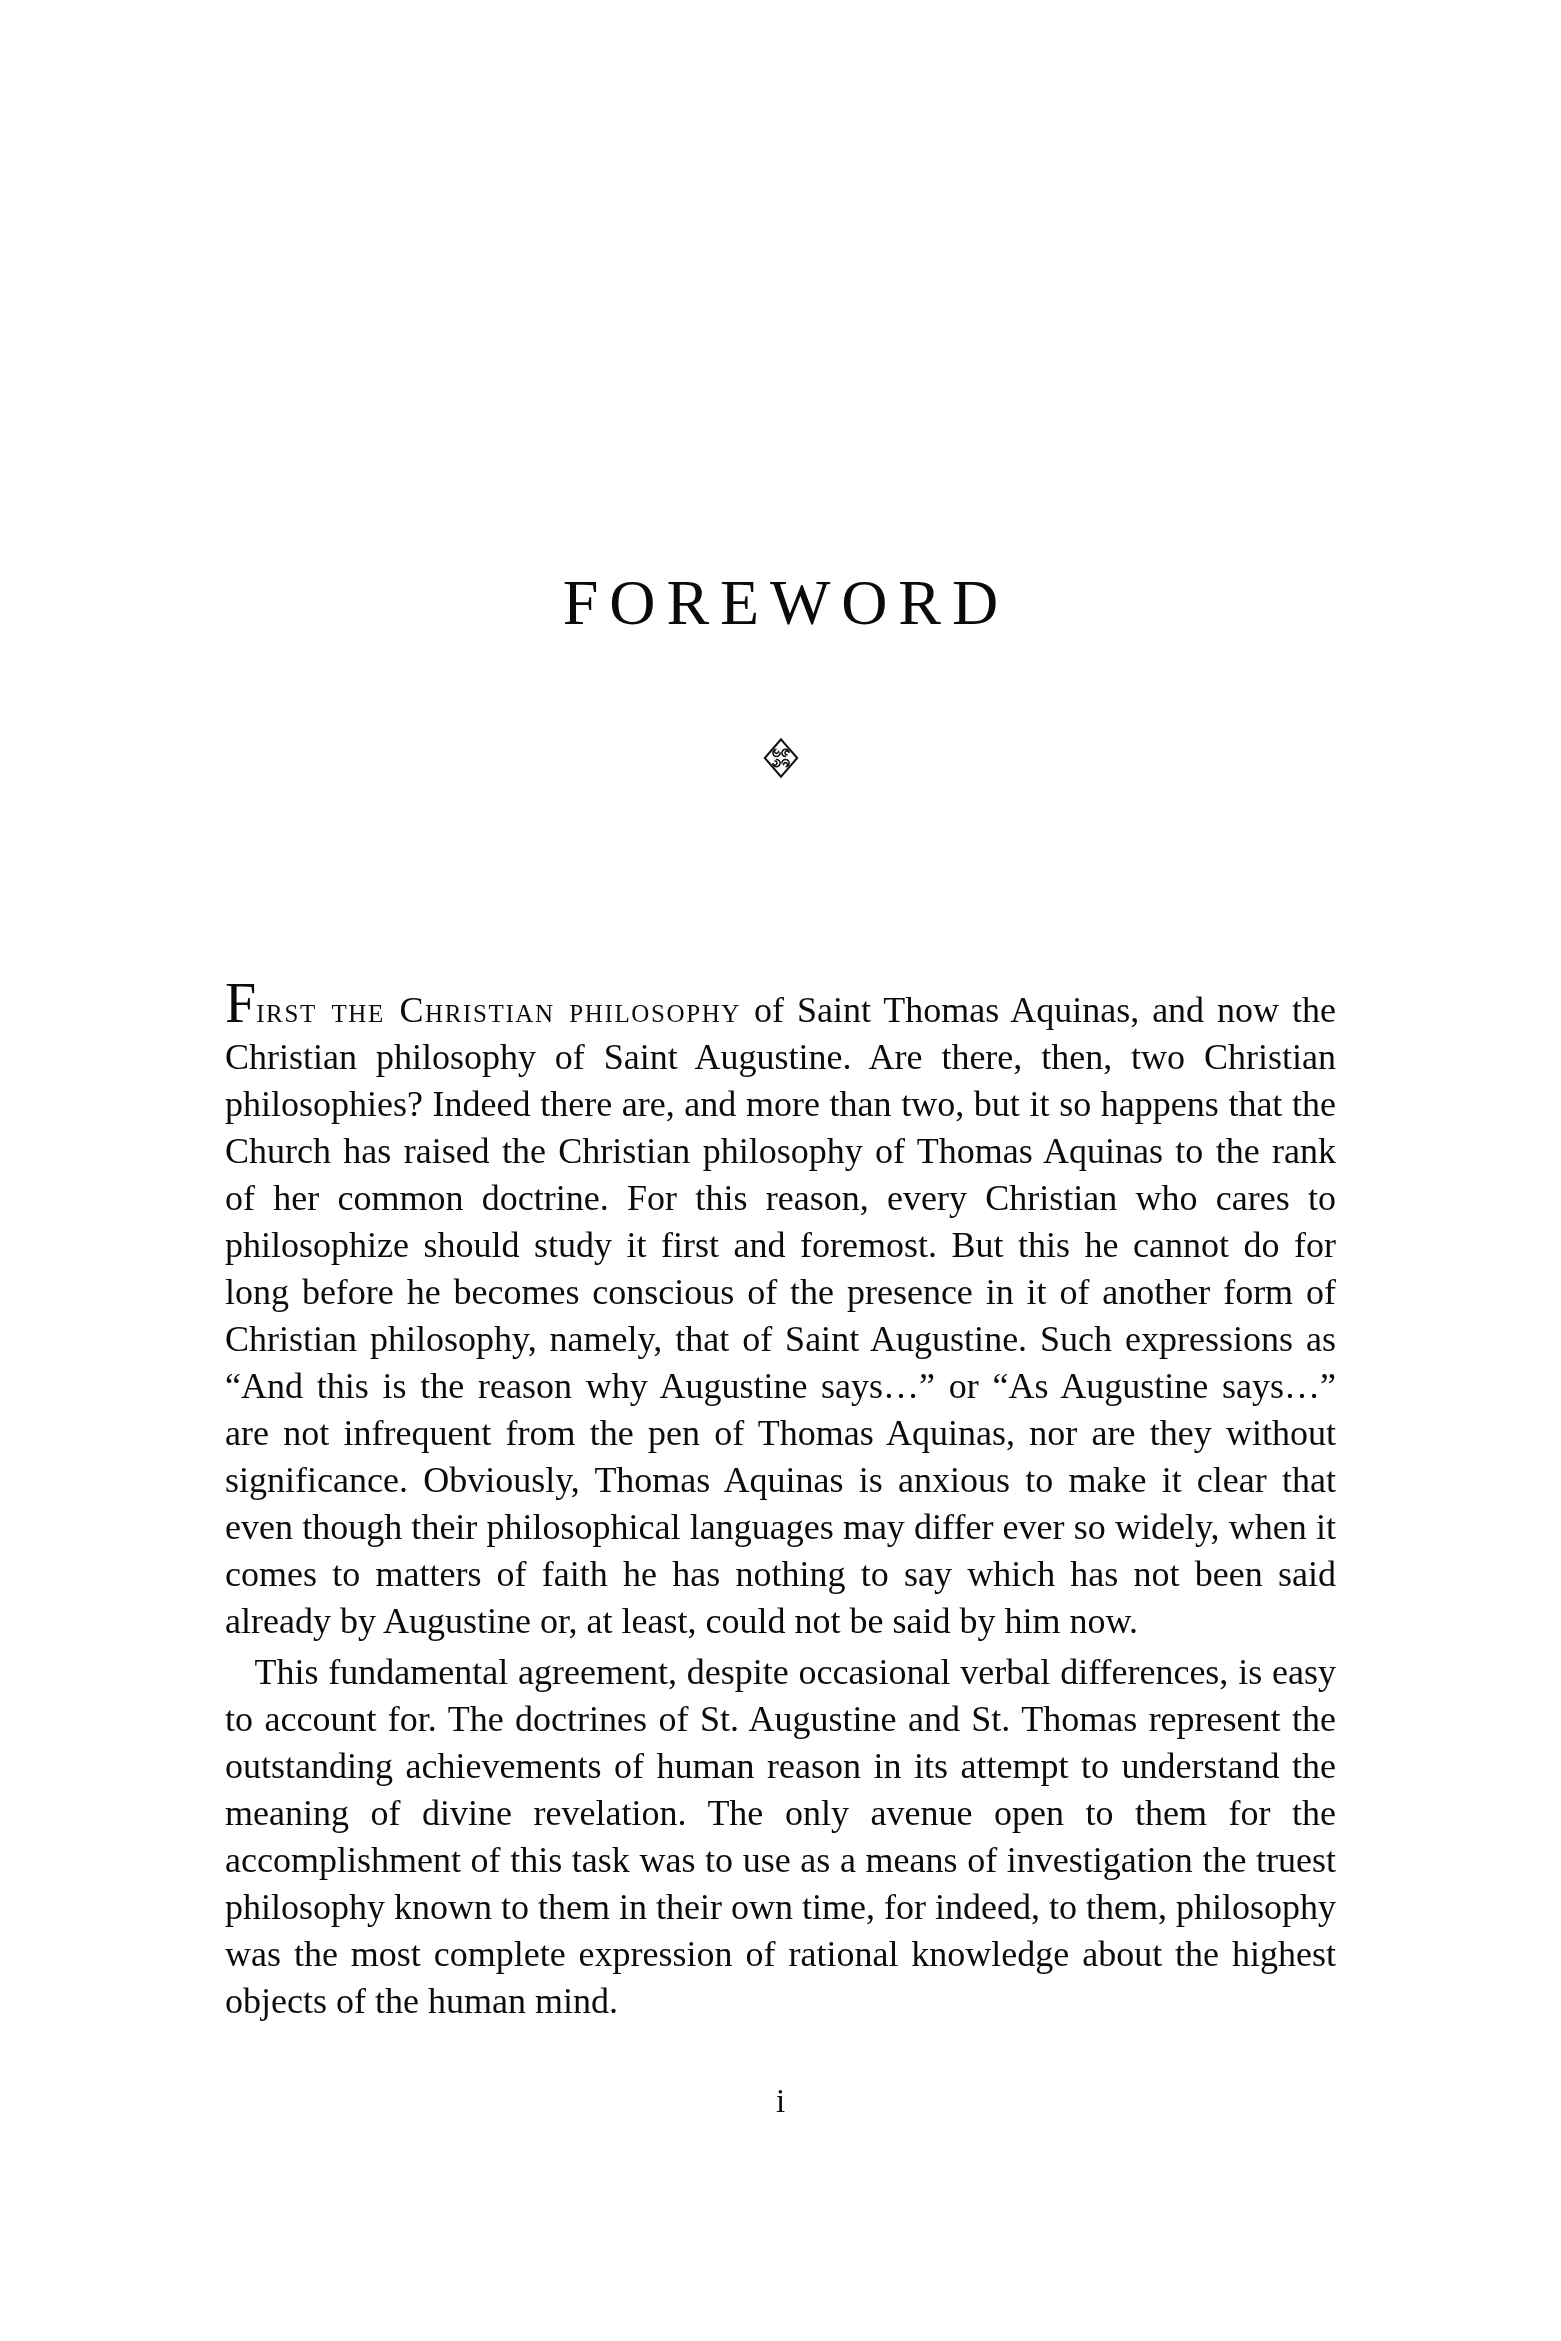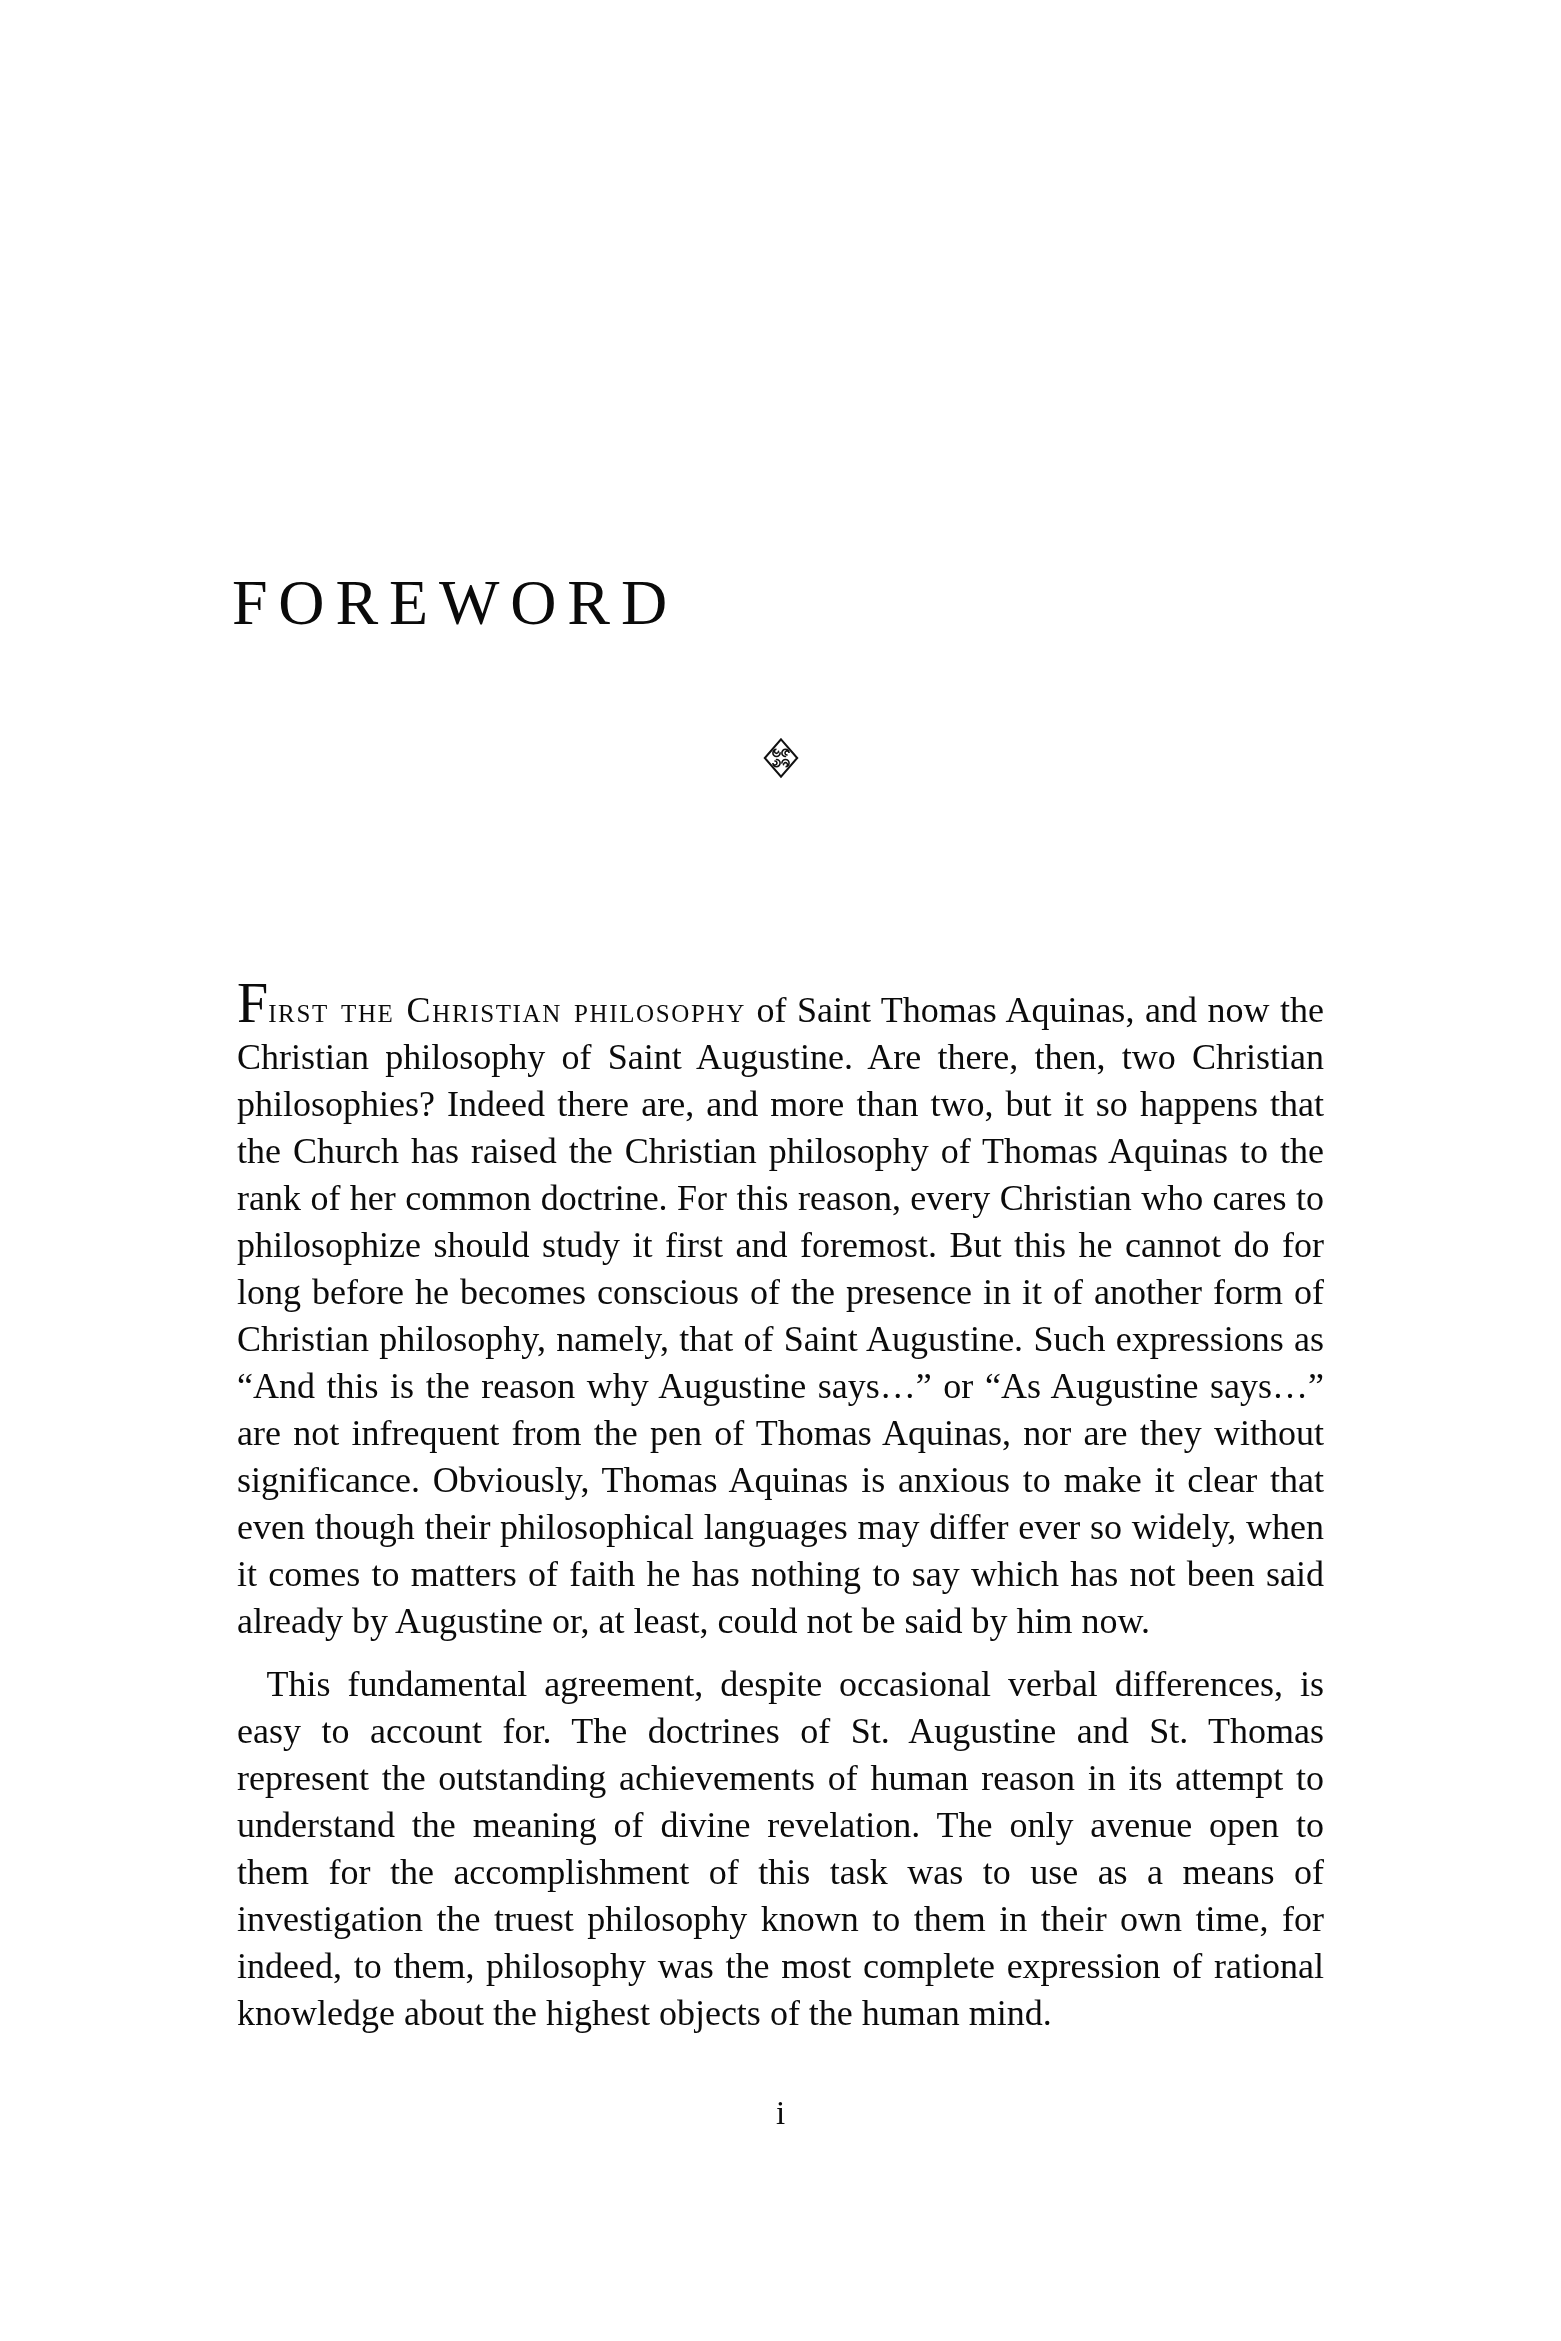--- a/index.html
+++ b/index.html
@@ -13,20 +13,21 @@
     height: 2342px;
     background: #ffffff;
     color: #0b0b0b;
     font-family: "Liberation Serif", "DejaVu Serif", serif;
     box-sizing: border-box;
     padding: 571px 221px 0 221px;
     overflow: hidden;
   }
   .chapter-title {
     margin: 0;
+    text-align: center;
     font-size: 64px;
     line-height: 64px;
     font-weight: 400;
     letter-spacing: 0.17em;
     text-indent: 0.17em; 
     color: #0a0a0a;
   }
   .ornament-wrap {
     margin-top: 102px;
     height: 42px;
@@ -38,21 +39,21 @@
   }
   .body-text {
     margin-top: 208px;
     font-size: 36px;
     line-height: 47px;
     text-align: justify;
     hyphens: auto;
     -webkit-hyphens: auto;
   }
   .body-text p {
-    margin: 16px;
+    margin: 4px;
     padding: 0;
   }
   .para-indent {
     text-indent: 29.5px;
   }
   .lead-smallcaps {
     font-variant: small-caps;
     letter-spacing: 0.045em;
   }
   .lead-initial {

